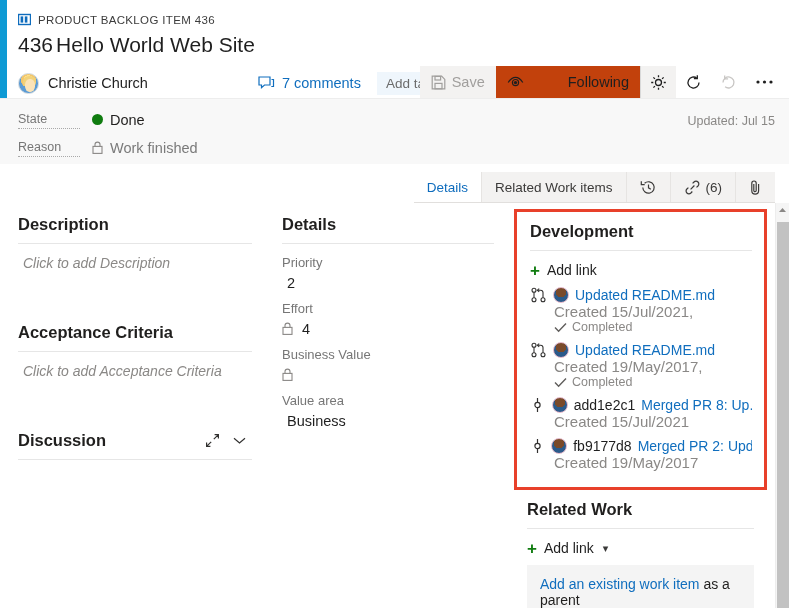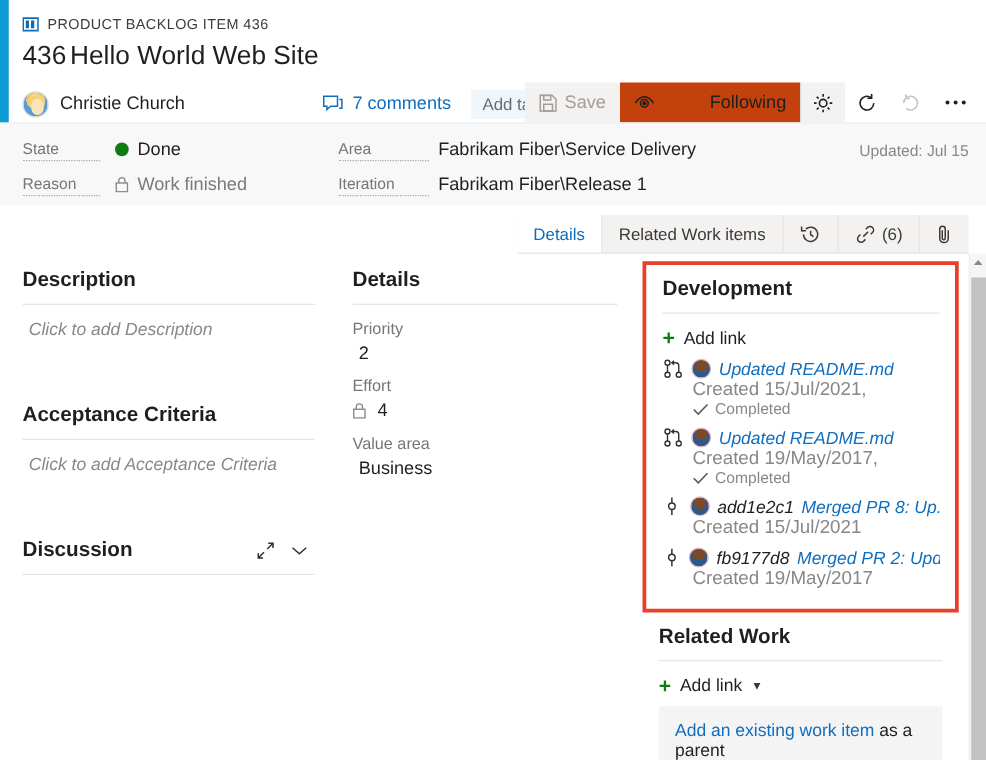--- a/index.html
+++ b/index.html
@@ -158,21 +158,21 @@
     padding: 10px 12px 10px 13px;
     height: 281px;
   }
   .add-link {
     display: flex; align-items: center; gap: 7px;
     color: #1f1f1f; font-size: 14px; cursor: pointer;
     margin-bottom: 9px;
   }
   .plus { color: #107c10; font-size: 17px; line-height: 11px; font-weight: bold; }
   .link-item { margin-bottom: 8px; }
-  .link-head { display: flex; align-items: flex-end; gap: 6px; font-style: italic; }
+  .link-head { display: flex; align-items: flex-end; gap: 6px; }
   .link-av {
     width: 16px; height: 16px; border-radius: 50%;
     background: radial-gradient(circle at 50% 30%, #7a4a2a 0 42%, #2b5a8a 43% 100%);
     border: 1px solid #e3b7c8; flex: none;
   }
   .link-title { color: #106ebe; font-size: 14px; white-space: nowrap; overflow: hidden; cursor: pointer; }
   .link-sha { color: #1f1f1f; font-size: 14px; }
   .link-sub { font-size: 15px; color: #8a8886; padding-left: 24px; line-height: 17px; }
   .link-status { display: flex; align-items: center; gap: 5px; font-size: 12.5px; color: #8a8886; padding-left: 24px; }
 
@@ -319,30 +319,20 @@
           <svg width="11" height="13" viewBox="0 0 11 13">
             <rect x="1" y="5.4" width="9" height="7" fill="none" stroke="#8a8886" stroke-width="1.1"></rect>
             <path d="M3 5.4V3.6a2.5 2.5 0 0 1 5 0v1.8" fill="none" stroke="#8a8886" stroke-width="1.1"></path>
           </svg>
         </span>
         <span>Work finished</span>
       </span>
     </div>
   </div>
 
-  <div class="field-col" style="margin-left:73px">
-    <div class="field-row">
-      <span class="field-label wide">Area</span>
-      <span class="field-value col-area-values">Fabrikam Fiber\Service Delivery</span>
-    </div>
-    <div class="field-row">
-      <span class="field-label wide">Iteration</span>
-      <span class="field-value col-area-values">Fabrikam Fiber\Release 1</span>
-    </div>
-  </div>
 
   <div class="updated">Updated: Jul 15</div>
 </div>
 
 <div class="tabs">
   <div class="tab active">
     <span>Details</span>
   </div>
   <div class="tab">
     <span>Related Work items</span>
@@ -424,20 +414,32 @@
         <span>
           <svg width="11" height="13" viewBox="0 0 11 13">
             <rect x="1" y="5.4" width="9" height="7" fill="none" stroke="#8a8886" stroke-width="1.1"></rect>
             <path d="M3 5.4V3.6a2.5 2.5 0 0 1 5 0v1.8" fill="none" stroke="#8a8886" stroke-width="1.1"></path>
           </svg>
         </span>
         <span>4</span>
       </div>
     </div>
 
+    <div class="detail-field">
+      <div class="detail-label">Business Value</div>
+      <div class="detail-value">
+        <span>
+          <svg width="11" height="13" viewBox="0 0 11 13">
+            <rect x="1" y="5.4" width="9" height="7" fill="none" stroke="#8a8886" stroke-width="1.1"></rect>
+            <path d="M3 5.4V3.6a2.5 2.5 0 0 1 5 0v1.8" fill="none" stroke="#8a8886" stroke-width="1.1"></path>
+          </svg>
+        </span>
+        <span></span>
+      </div>
+    </div>
 
     <div class="detail-field">
       <div class="detail-label">Value area</div>
       <div class="detail-value indent">Business</div>
     </div>
   </div>
 
   <div class="col-right">
 
     <div class="dev-panel">

